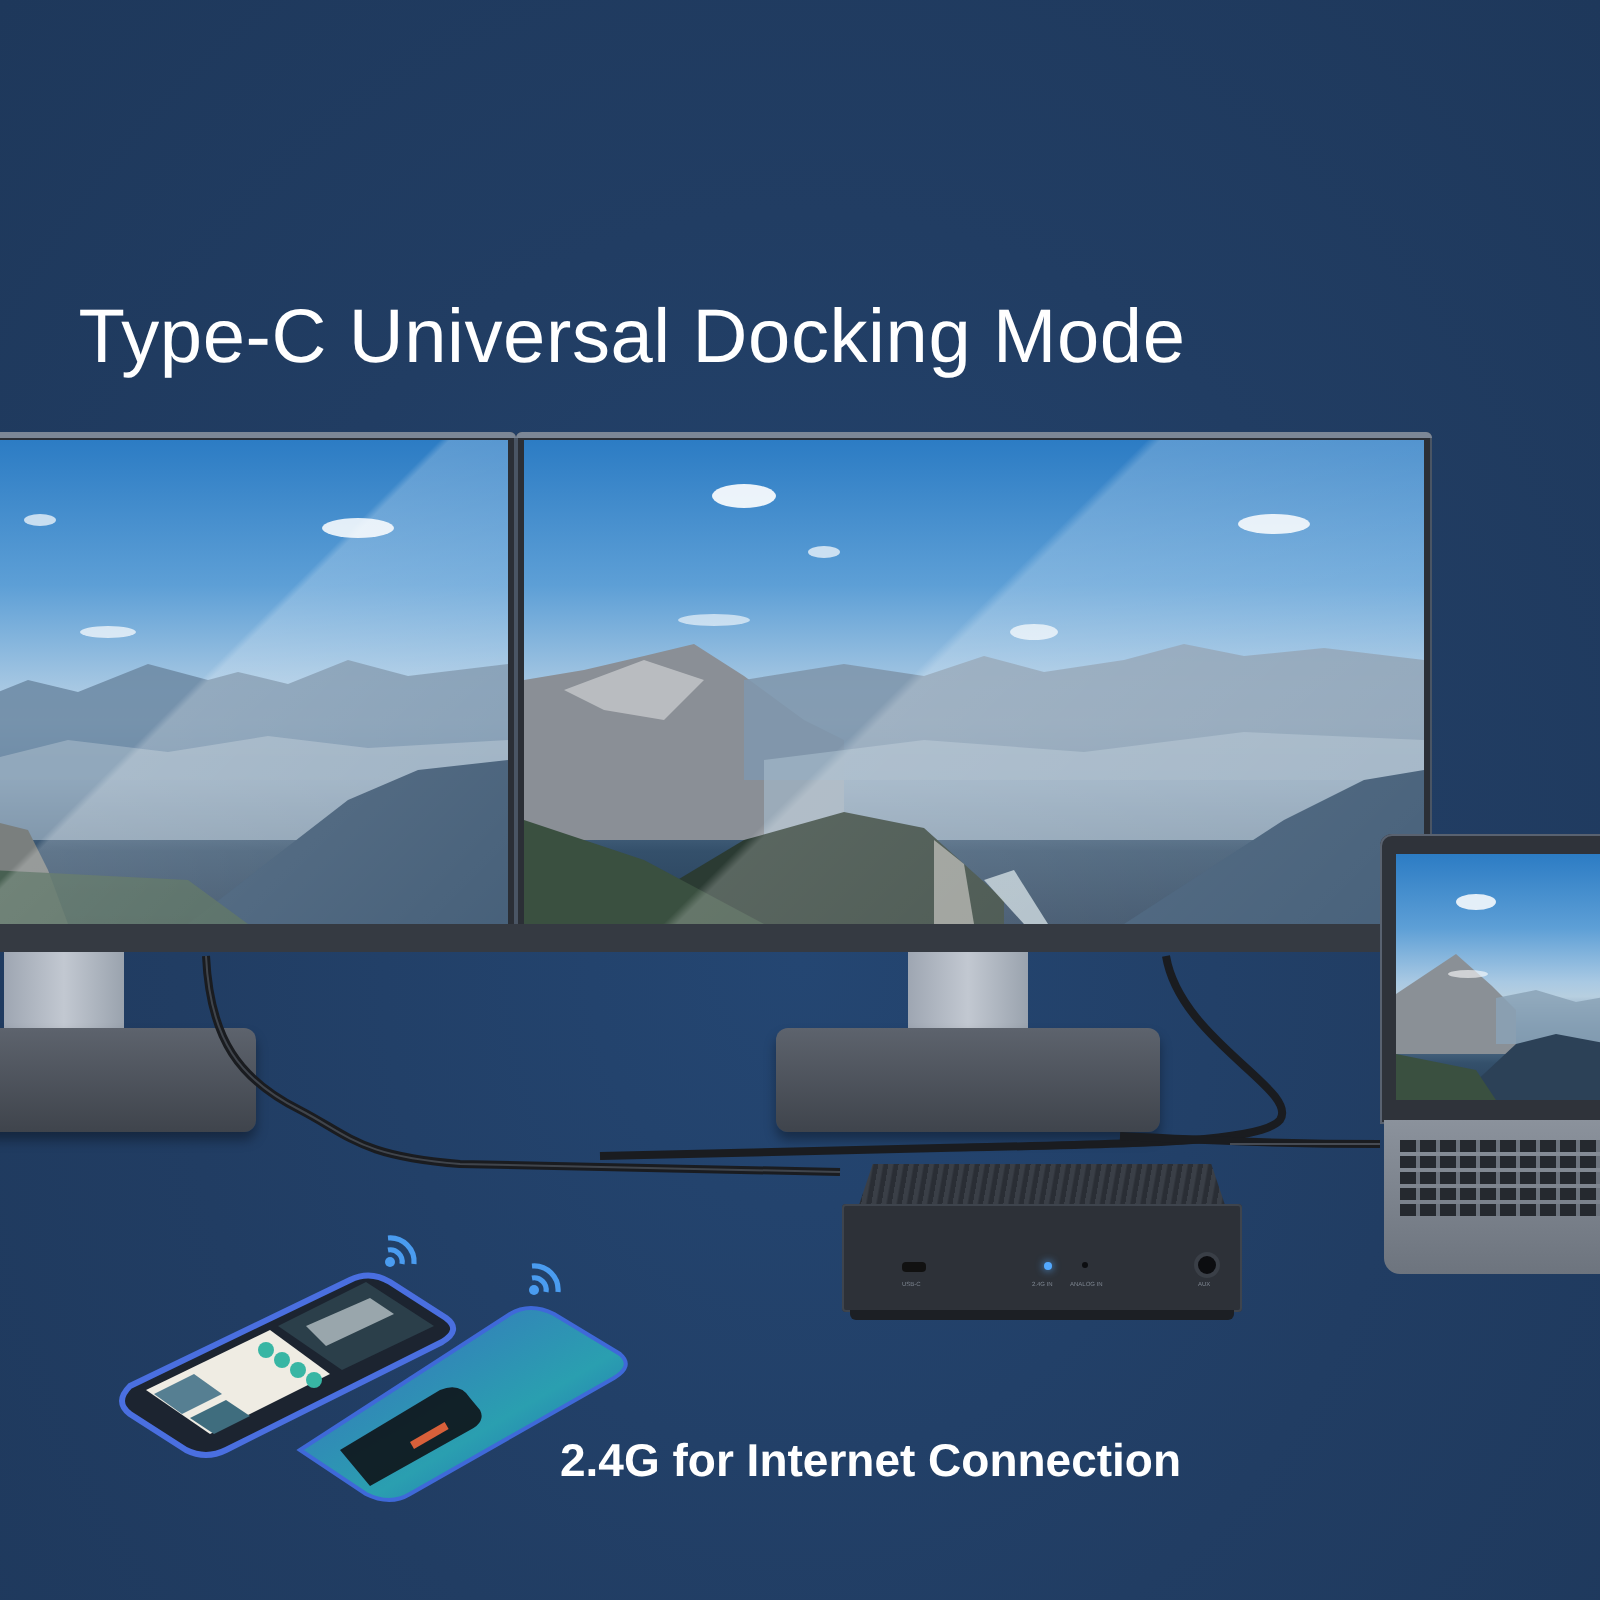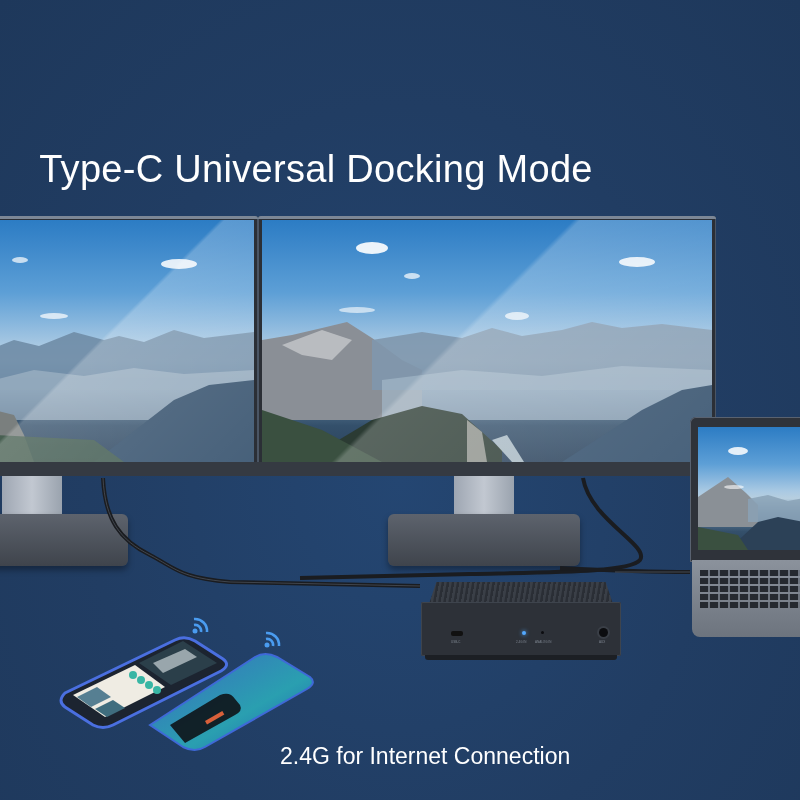--- a/index.html
+++ b/index.html
@@ -10,22 +10,22 @@
       position: relative;
     }
     .stage { position: absolute; inset: 0; width: 800px; height: 800px; overflow: hidden;
       background: radial-gradient(ellipse at 50% 60%, #244672 0%, #213d63 55%, #1e385b 100%); }
 
     .title {
       position: absolute; top: 104px; left: 0; width: 632px; text-align: center;
       color: #ffffff; font-size: 38px; letter-spacing: 0.3px; font-weight: 400; margin-top: 44px;
     }
     .caption {
-      position: absolute; top: 743px; left: 280px;
-      color: #ffffff; font-size: 23px; font-weight: 400;
+      position: absolute; top: 717px; left: 280px;
+      color: #ffffff; font-size: 23px; font-weight: 700;
     }
 
     
     .monitor { position: absolute; }
     .bezel {
       position: absolute; background: #2b2f36; border-radius: 3px;
       box-shadow: 0 0 0 1px #4a5564 inset;
     }
     .bezel-top { position: absolute; left: 0; right: 0; top: 0; height: 3px; background: #7c8796; border-radius: 3px 3px 0 0; }
     .chin { position: absolute; left: 0; right: 0; background: #353a42; }

